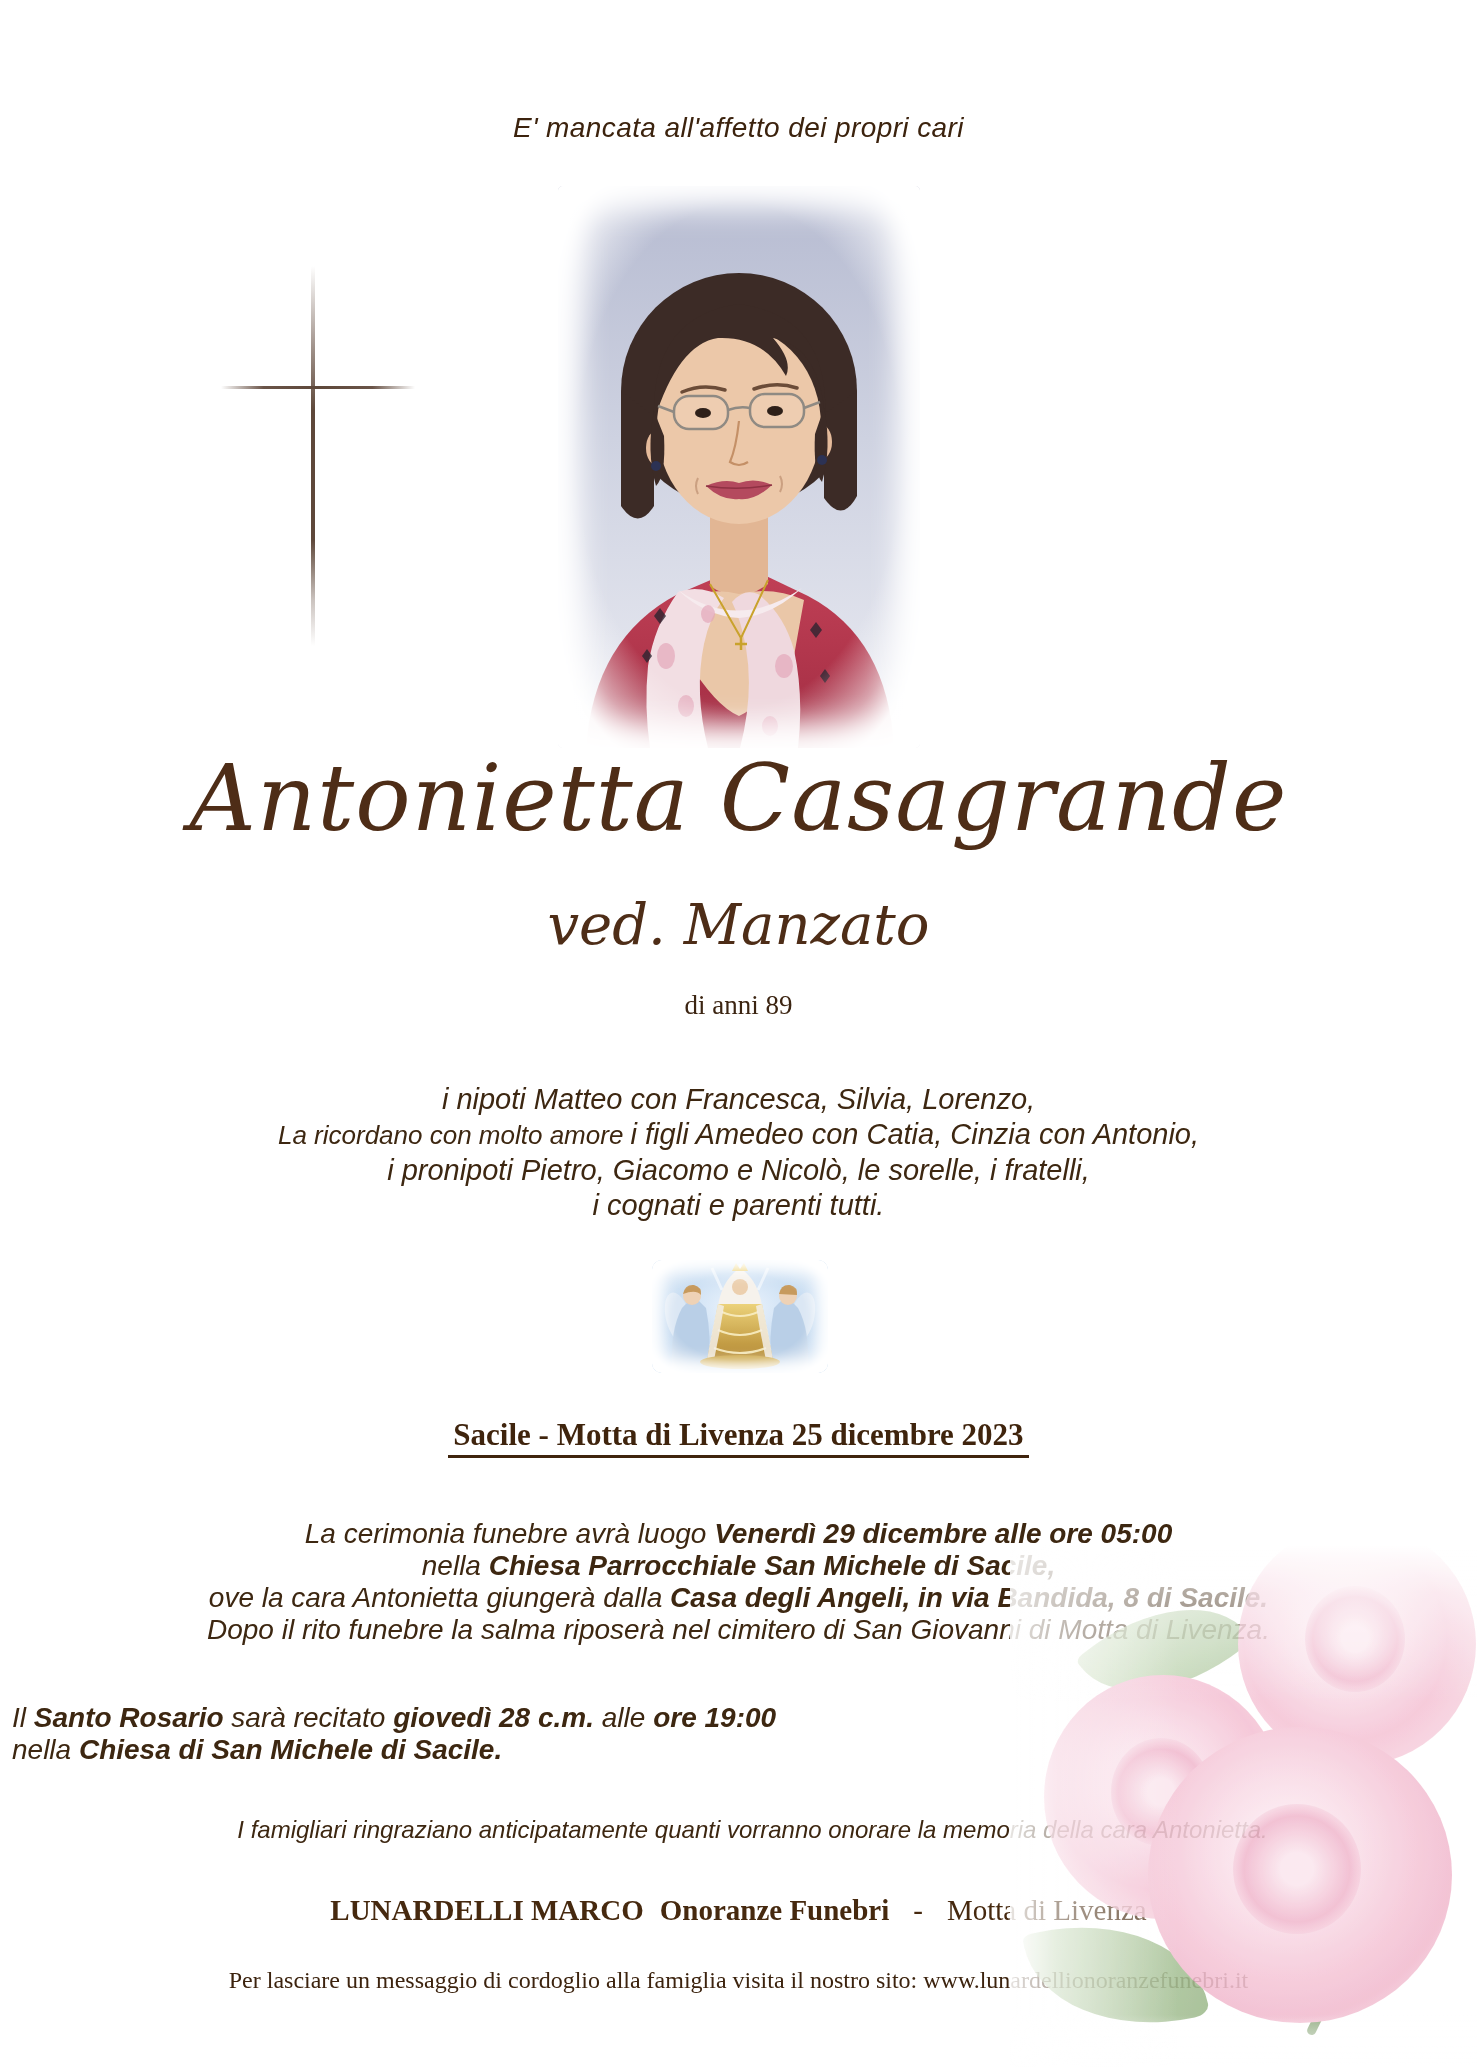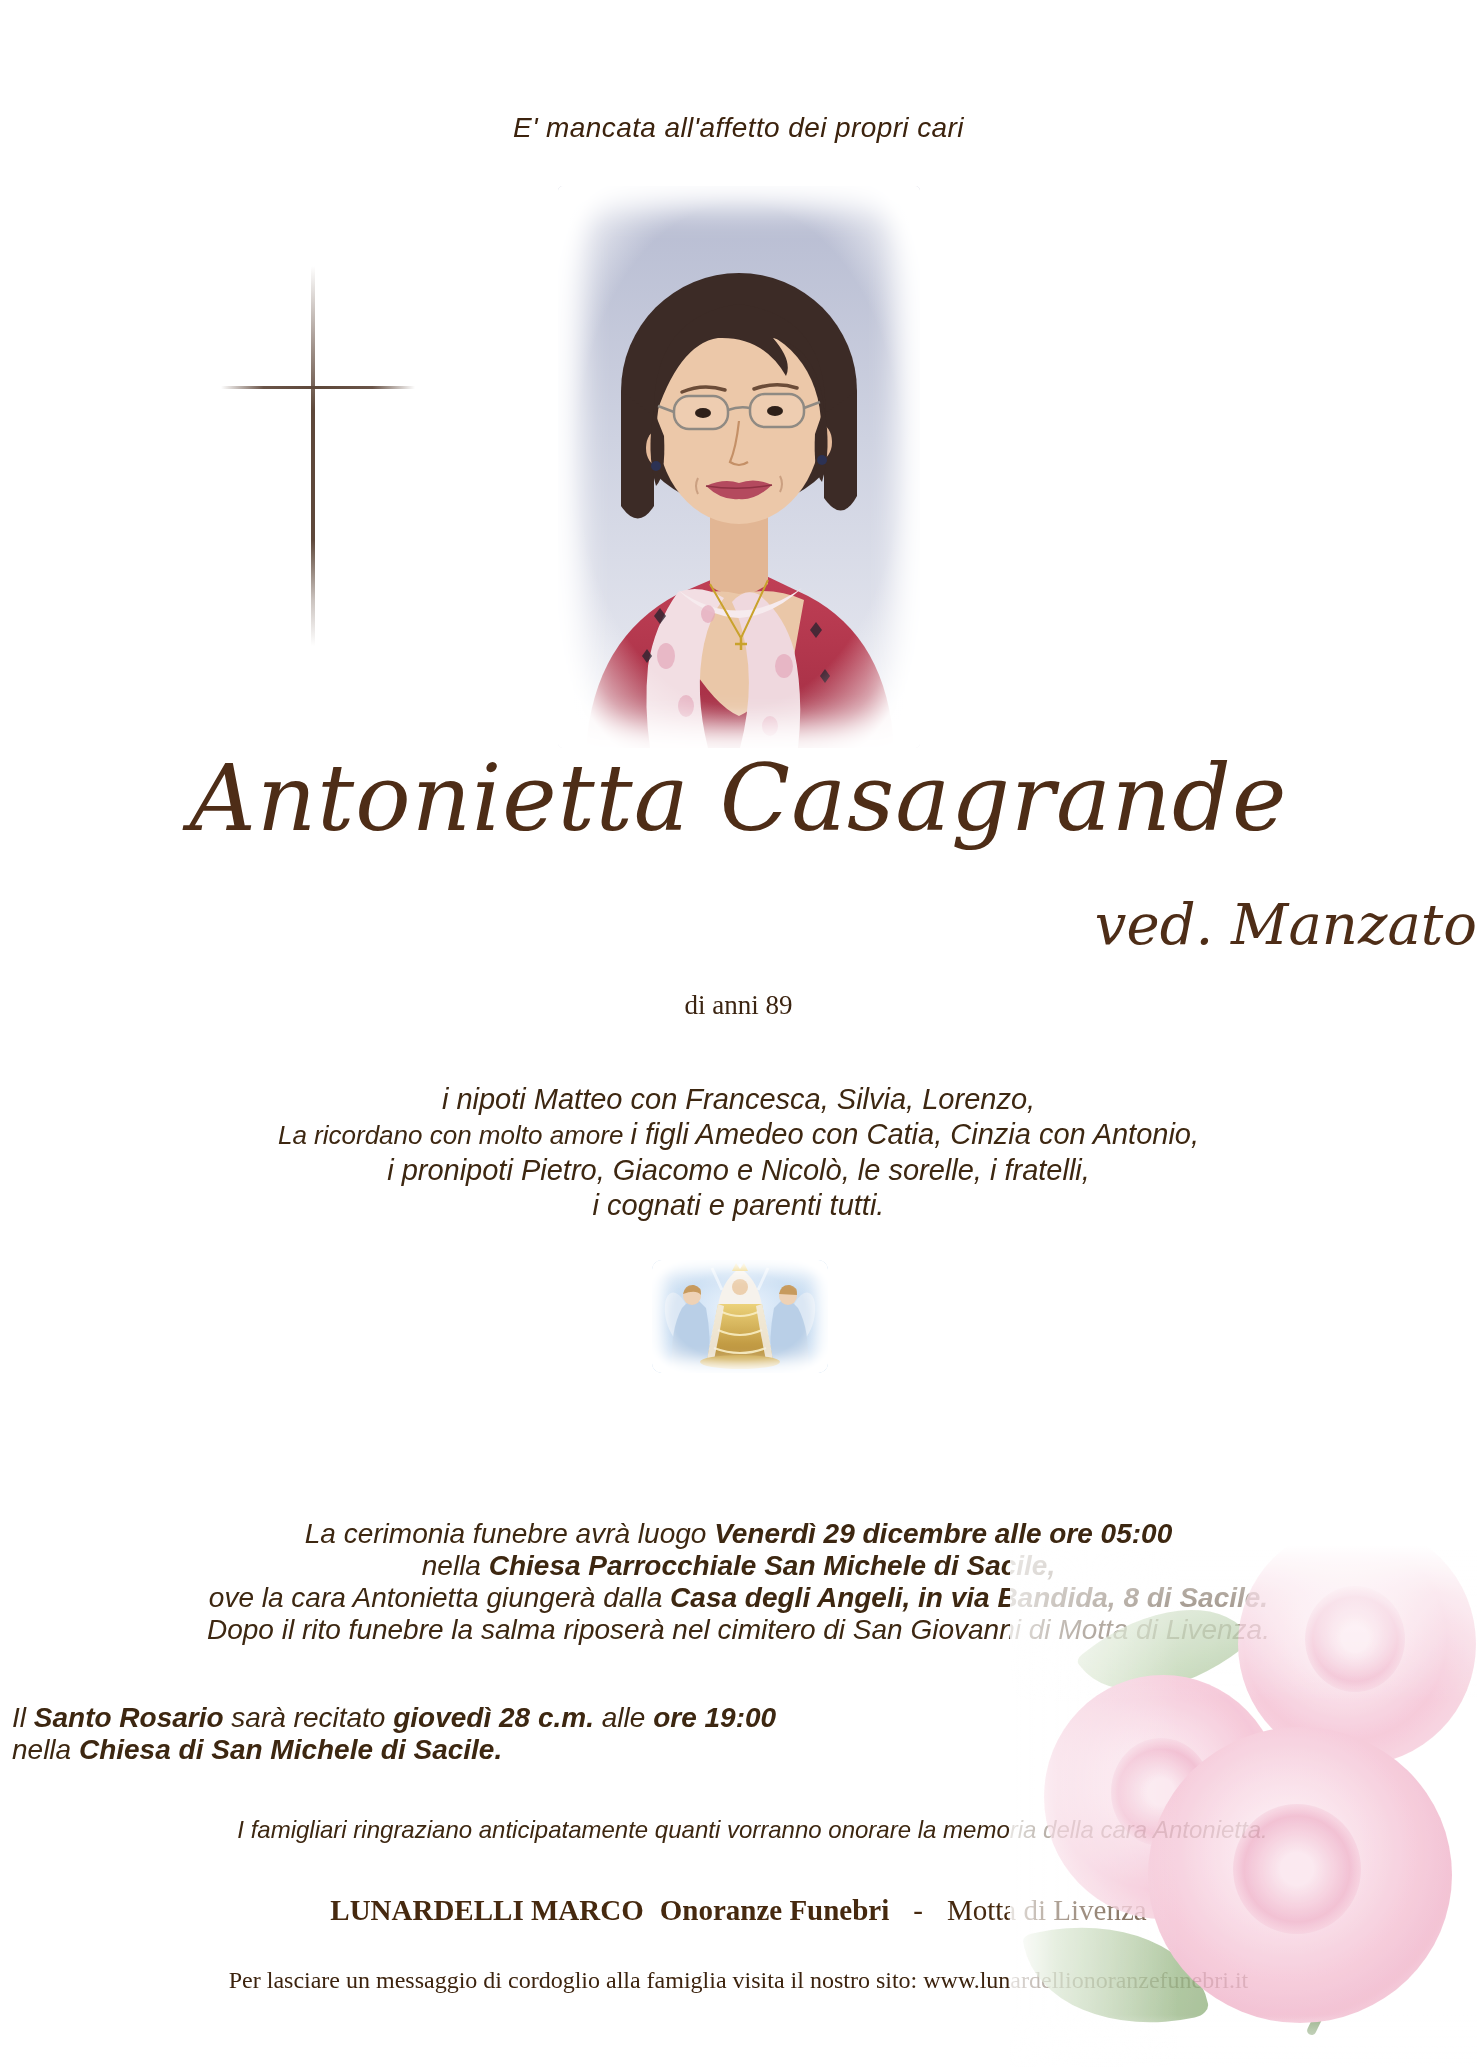--- a/index.html
+++ b/index.html
@@ -28,21 +28,21 @@
   .photo{position:absolute;left:558px;top:186px;width:362px;height:562px;border-radius:5px;overflow:hidden;}
   .photo svg{display:block;}
   .photo-vignette{position:absolute;inset:0;border-radius:5px;box-shadow:inset 0 0 30px 22px #ffffff;}
   
   .name{
     position:absolute;top:748px;left:0;width:100%;text-align:center;
     font-family:"DejaVu Serif",serif;font-style:italic;font-weight:400;
     font-size:92px;line-height:1.1;color:#4e2d17;letter-spacing:1px;
   }
   .widow{
-    position:absolute;top:892px;left:0;width:100%;text-align:right;
+    position:absolute;top:892px;left:0;width:100%;text-align:center;
     font-family:"DejaVu Serif",serif;font-style:italic;font-size:56px;color:#4e2d17;
   }
   .age{
     position:absolute;top:990px;left:0;width:100%;text-align:center;
     font-family:"Liberation Serif",serif;font-size:27px;color:#3c2512;
   }
   
   .family{
     position:absolute;top:1082px;left:0;width:100%;text-align:center;
     font-style:italic;font-size:29px;line-height:35px;color:#3d2711;
@@ -236,20 +236,21 @@
       <path d="M66 44 L110 44 L121 100 L55 100 Z" fill="url(#gold)"></path>
       <path d="M70 52 Q88 60 106 52 M66 70 Q88 80 110 70 M62 88 Q88 98 114 88" stroke="#f8edc2" stroke-width="2.2" fill="none" opacity=".9"></path>
       <path d="M66 44 Q60 70 55 100 L62 100 Q68 72 72 46 Z" fill="#f3efe8" opacity=".85"></path>
       <path d="M110 44 Q116 70 121 100 L114 100 Q108 72 104 46 Z" fill="#f3efe8" opacity=".85"></path>
       <ellipse cx="88" cy="102" rx="40" ry="7" fill="#c9a23e"></ellipse>
       <rect width="176" height="113" fill="url(#mv)"></rect>
     </svg>
     <div class="holy-vignette"></div>
   </div>
 
+  <div class="place-date"><span>Sacile - Motta di Livenza 25 dicembre 2023</span></div>
 
   <div class="ceremony">
     <div><span>La cerimonia funebre avrà luogo </span><span class="b">Venerdì 29 dicembre alle ore 05:00</span></div>
     <div><span>nella </span><span class="b">Chiesa Parrocchiale San Michele di Sacile,</span></div>
     <div><span>ove la cara Antonietta giungerà dalla </span><span class="b">Casa degli Angeli, in via Bandida, 8 di Sacile.</span></div>
     <div>Dopo il rito funebre la salma riposerà nel cimitero di San Giovanni di Motta di Livenza.</div>
   </div>
 
   <div class="rosary">
     <div><span>Il </span><span class="b">Santo Rosario</span><span> sarà recitato </span><span class="b">giovedì 28 c.m.</span><span> alle </span><span class="b">ore 19:00</span></div>

